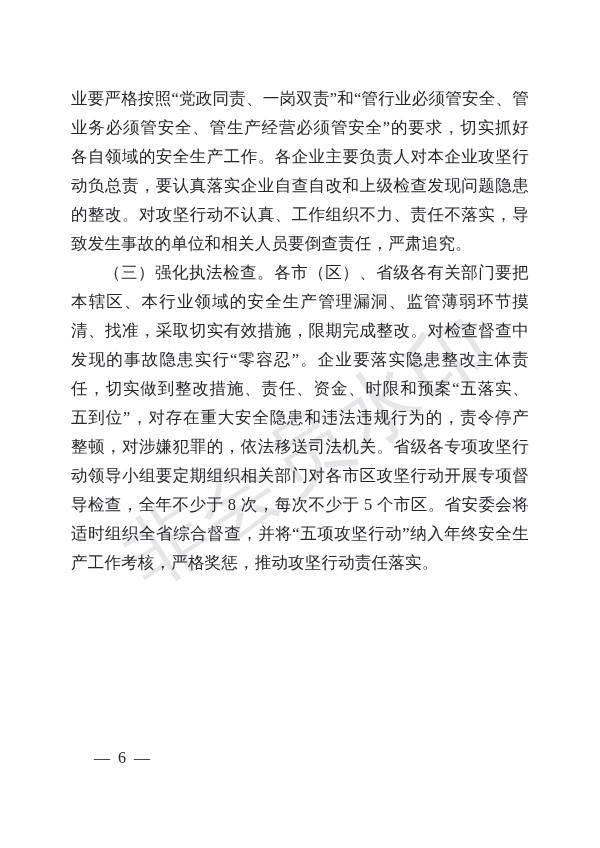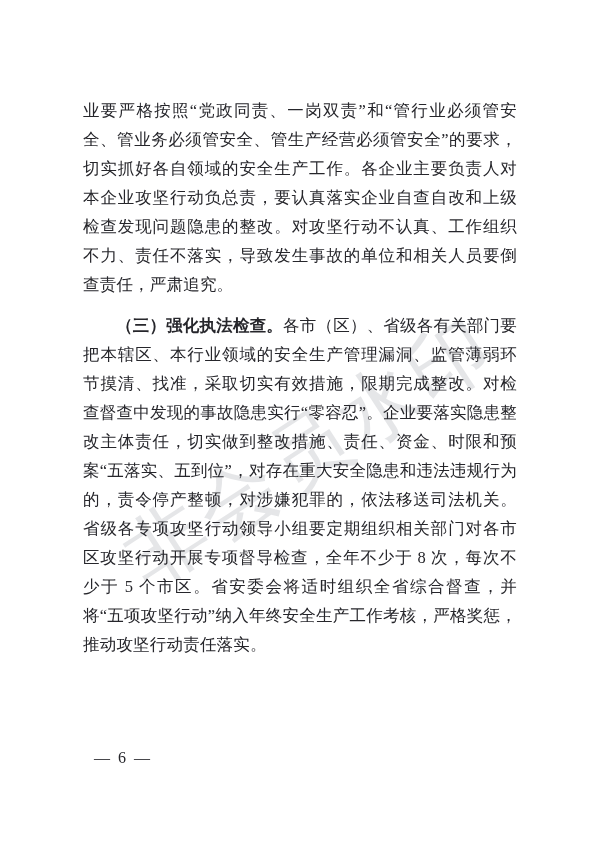--- a/index.html
+++ b/index.html
@@ -34,32 +34,32 @@
     user-select: none;
   }
   .content {
     position: absolute;
     left: 71px;
     top: 84px;
     width: 458px;
     z-index: 1;
   }
   .para {
-    margin: 12px;
+    margin: 0;
     font-size: 16.5px;
     line-height: 29px;
     letter-spacing: 0.2px;
     text-align: justify;
     text-justify: inter-character;
   }
   .para.indented {
     text-indent: 2em;
   }
   .lead {
-    font-weight: 700;
+    font-weight: 400;
   }
   .footer {
     position: absolute;
     left: 94px;
     top: 749px;
     z-index: 1;
     font-size: 16px;
     letter-spacing: 2px;
     color: #26262b;
   }

